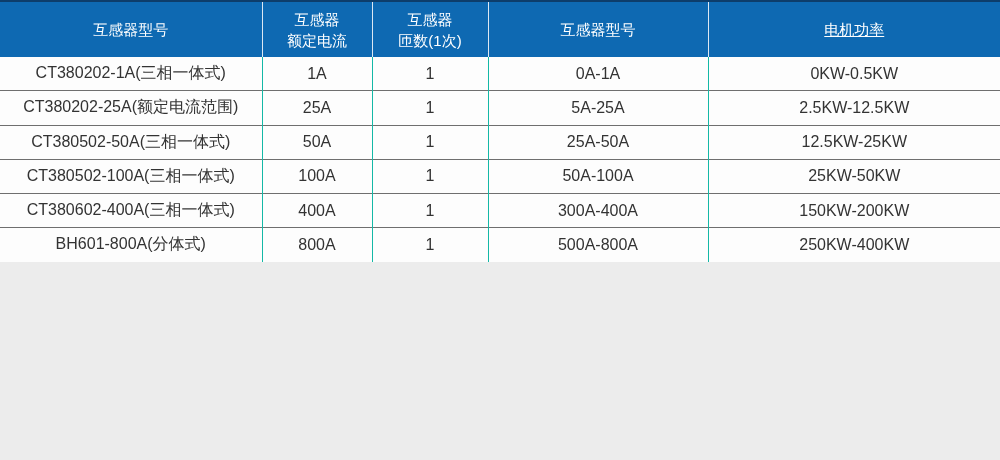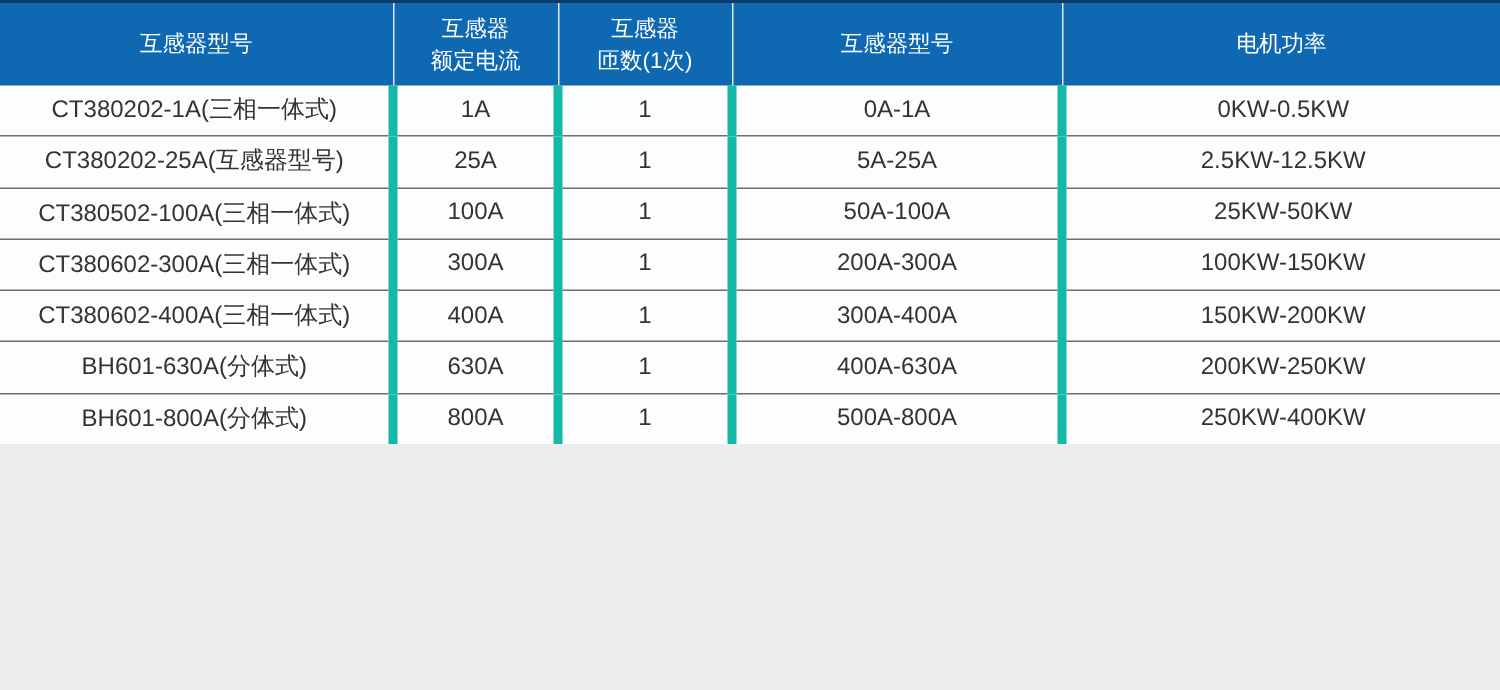--- a/index.html
+++ b/index.html
@@ -46,30 +46,31 @@
     font-weight: normal;
     text-align: center;
     vertical-align: middle;
     white-space: pre-line;
     line-height: 1.4;
     border-right: 1px solid #dde8f3;
     padding: 0;
   }
   thead th:last-child {
     border-right: none;
+    text-decoration: underline;
   }
   tbody td {
     height: 33.25px;
     text-align: center;
     vertical-align: middle;
     font-size: 16px;
     color: #333333;
     background: #fdfdfd;
     border-top: 1px solid #6f6f6f;
-    border-right: 6px solid #14b8a6;
+    border-right: 1px solid #14b8a6;
     padding: 0;
     white-space: nowrap;
     overflow: hidden;
   }
   tbody tr:first-child td {
     border-top: none;
   }
   tbody td:last-child {
     border-right: none;
   }
@@ -105,53 +106,46 @@
     </thead>
     <tbody>
       <tr>
         <td>CT380202-1A(三相一体式)</td>
         <td>1A</td>
         <td>1</td>
         <td>0A-1A</td>
         <td>0KW-0.5KW</td>
       </tr>
       <tr>
-        <td>CT380202-25A(互感器型号)</td>
+        <td>CT380202-25A(额定电流范围)</td>
         <td>25A</td>
         <td>1</td>
         <td>5A-25A</td>
         <td>2.5KW-12.5KW</td>
+      </tr>
+      <tr>
+        <td>CT380502-50A(三相一体式)</td>
+        <td>50A</td>
+        <td>1</td>
+        <td>25A-50A</td>
+        <td>12.5KW-25KW</td>
       </tr>
       <tr>
         <td>CT380502-100A(三相一体式)</td>
         <td>100A</td>
         <td>1</td>
         <td>50A-100A</td>
         <td>25KW-50KW</td>
       </tr>
       <tr>
-        <td>CT380602-300A(三相一体式)</td>
-        <td>300A</td>
-        <td>1</td>
-        <td>200A-300A</td>
-        <td>100KW-150KW</td>
-      </tr>
-      <tr>
         <td>CT380602-400A(三相一体式)</td>
         <td>400A</td>
         <td>1</td>
         <td>300A-400A</td>
         <td>150KW-200KW</td>
-      </tr>
-      <tr>
-        <td>BH601-630A(分体式)</td>
-        <td>630A</td>
-        <td>1</td>
-        <td>400A-630A</td>
-        <td>200KW-250KW</td>
       </tr>
       <tr>
         <td>BH601-800A(分体式)</td>
         <td>800A</td>
         <td>1</td>
         <td>500A-800A</td>
         <td>250KW-400KW</td>
       </tr>
     </tbody>
   </table>

